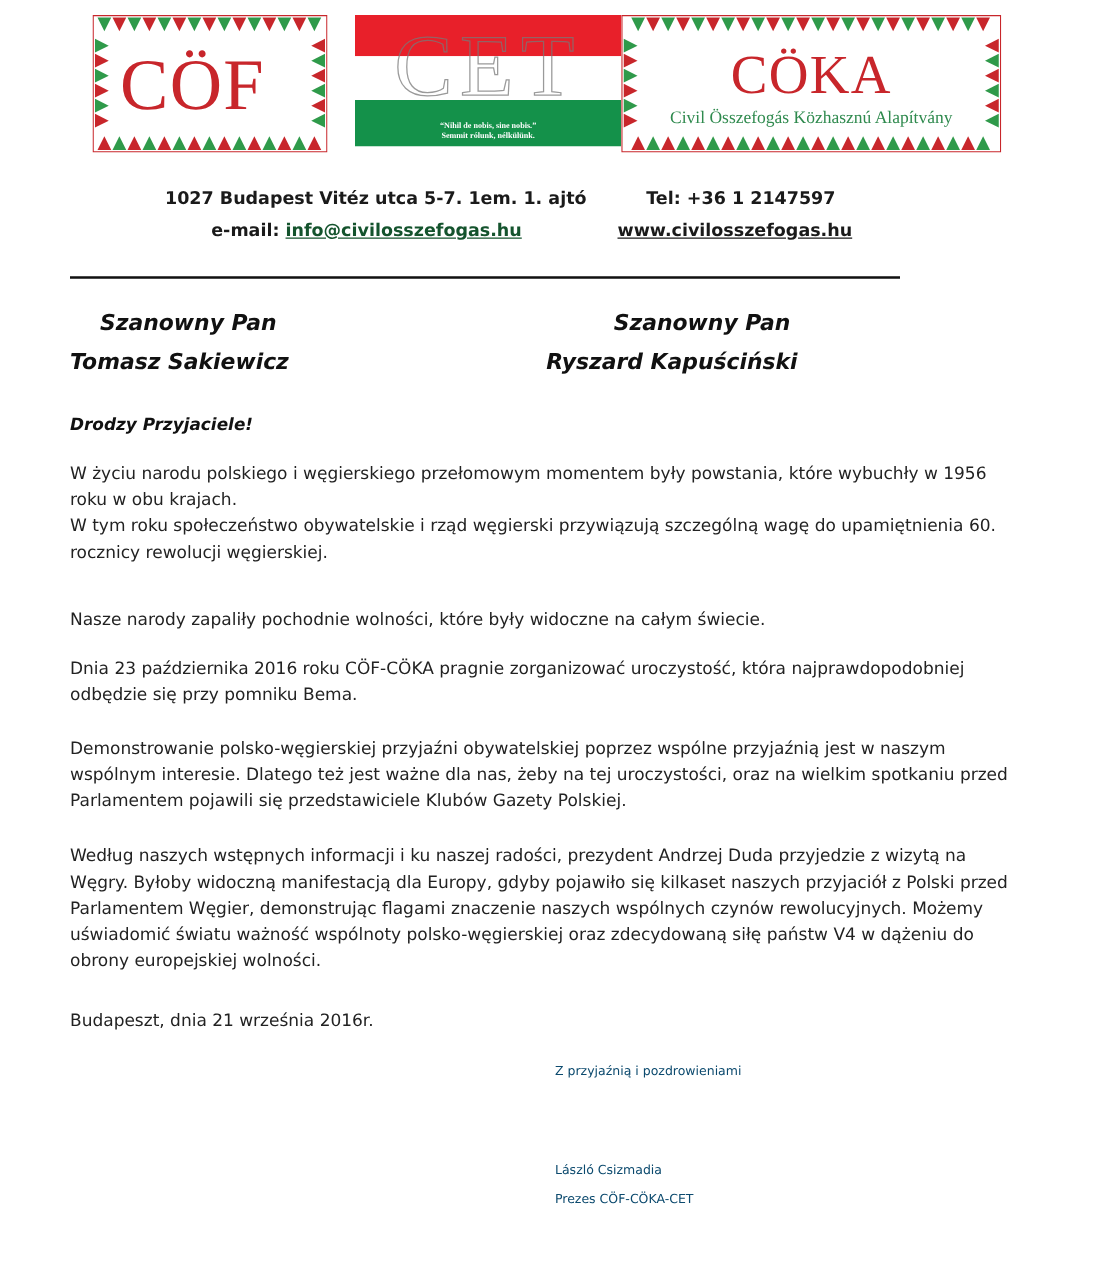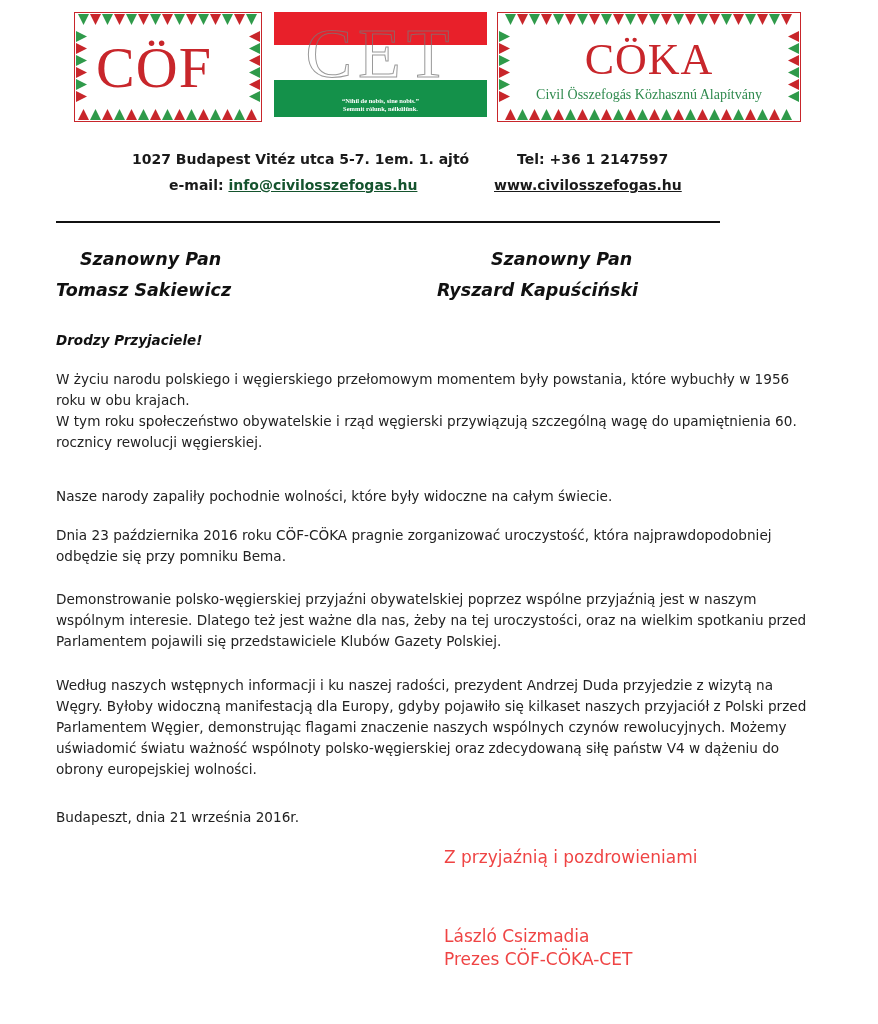--- a/index.html
+++ b/index.html
@@ -18,21 +18,21 @@
       color: #c8262b;
     }
     .cof-title { top: 22px; font-size: 58px; letter-spacing: 1px; }
     .coka-title { top: 22px; font-size: 44px; letter-spacing: 1px; }
     .coka-sub {
       position: absolute; left: 0; right: 0; top: 75px; text-align: center;
       font-family: "Liberation Serif", "DejaVu Serif", serif;
       color: #2f8a4e; font-size: 14px;
     }
 
-    .cet-flag { position: absolute; left: 274px; top: 12px; width: 213px; height: 105px; }
+    .cet-flag { position: absolute; left: 284px; top: 12px; width: 213px; height: 105px; }
     .cet-flag .stripe { position: absolute; left: 0; width: 100%; }
     .cet-flag .red { top: 0; height: 33px; background: #e8202a; }
     .cet-flag .white { top: 33px; height: 35px; background: #ffffff; }
     .cet-flag .green { top: 68px; height: 37px; background: #14914a; }
     .cet-word {
       position: absolute; left: 0; right: 0; top: 2px; text-align: center;
       font-family: "Liberation Serif", "DejaVu Serif", serif;
       font-size: 70px; letter-spacing: 6px;
       color: transparent;
       -webkit-text-stroke: 1px rgba(120,120,120,0.75);
@@ -64,21 +64,21 @@
 
     
     .body-text {
       position: absolute; left: 56px; width: 752px;
       font-family: "DejaVu Sans", sans-serif; font-size: 13.6px; line-height: 21px;
       color: #222; text-align: justify;
     }
     .line { display: block; }
     .sig {
       position: absolute; left: 444px;
-      font-family: "DejaVu Sans", sans-serif; font-size: 17px; line-height: 21px; color: #ef4444;
+      font-family: "DejaVu Sans", sans-serif; font-size: 10px; line-height: 21px; color: #0c4a6e;
       white-space: nowrap;
     }
   </style>
 </head>
 <body>
 
 <div class="logo-box" style="left:74px; top:12px; width:160px; height:110px;">
   <svg class="frame" width="188" height="110">
     <rect x="0.5" y="0.5" width="187" height="109" fill="none" stroke="#c8262b" stroke-width="1"></rect>
     <g id="cof-top"></g>

